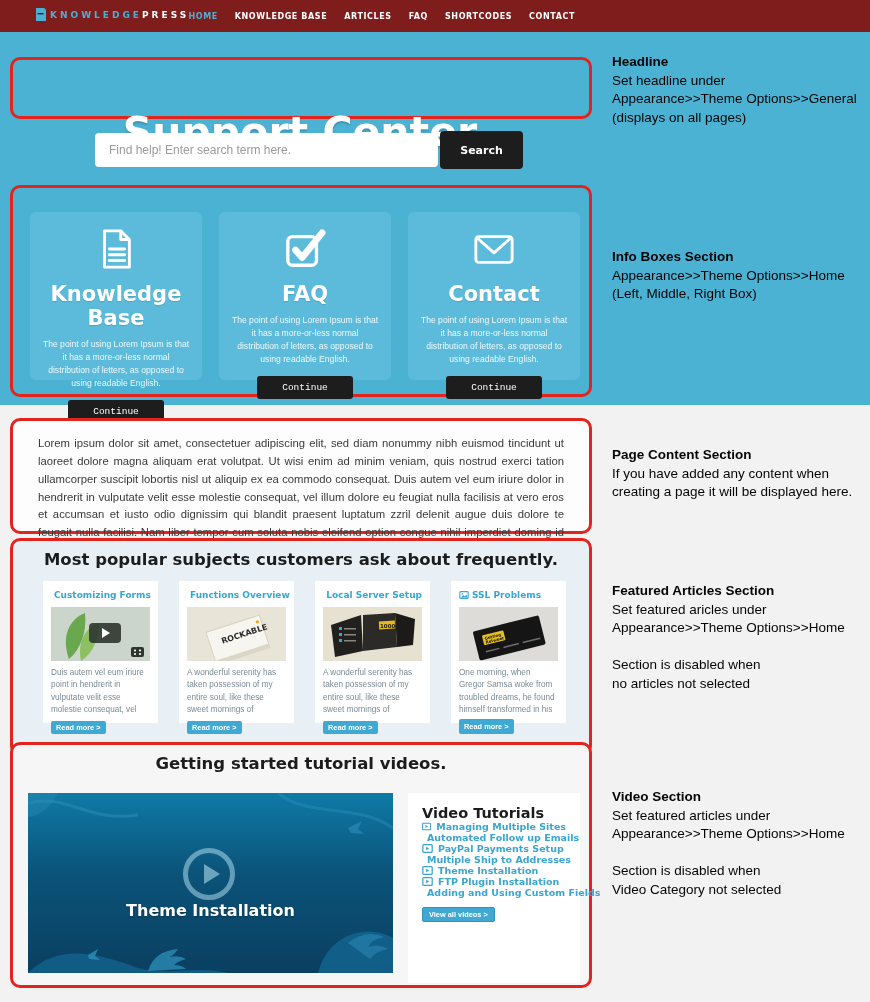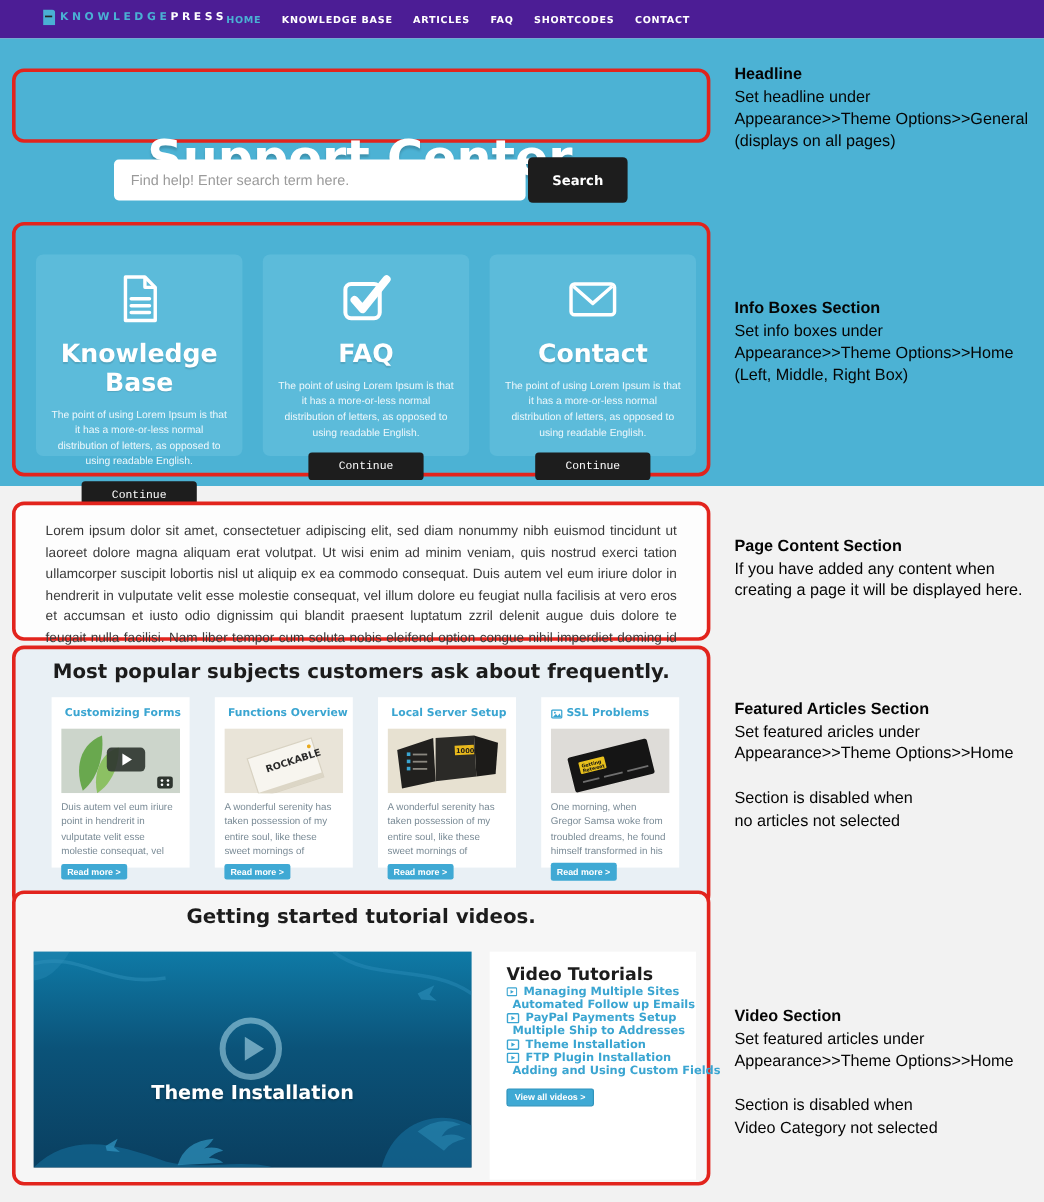--- a/index.html
+++ b/index.html
@@ -3,21 +3,21 @@
 <meta charset="utf-8">
 <style>
   * { margin:0; padding:0; box-sizing:border-box; }
   html,body { width:870px; height:1002px; }
   body {
     position:relative; background:#f2f2f2; overflow:hidden;
     font-family:"Liberation Sans", sans-serif;
   }
 
   
-  .navbar { position:absolute; top:0; left:0; width:870px; height:32px; background:#4c1d95; }
+  .navbar { position:absolute; top:0; left:0; width:870px; height:32px; background:#7f1d1d; }
   .logo { position:absolute; left:35px; top:8px; display:flex; align-items:center; gap:4px; cursor:pointer; }
   .logo-text { font-family:"DejaVu Sans", sans-serif; font-weight:bold; font-size:9px; letter-spacing:3px; }
   .logo-kn { color:#4ab0d4; }
   .logo-pr { color:#ffffff; }
   .menu { position:absolute; right:295px; top:0; height:32px; display:flex; align-items:center; gap:17px; }
   .menu-item { font-family:"DejaVu Sans", sans-serif; font-weight:bold; font-size:8px; letter-spacing:.6px; color:#fff; cursor:pointer; white-space:nowrap; }
   .menu-item.active { color:#4ab0d4; }
 
   
   .hero { position:absolute; top:32px; left:0; width:870px; height:373px; background:#4cb2d4; }
@@ -345,40 +345,39 @@
 
 <div class="annotation" style="top:53px;">
   <div class="ann-title">Headline</div>
   <div class="ann-line">Set headline under</div>
   <div class="ann-line">Appearance&gt;&gt;Theme Options&gt;&gt;General</div>
   <div class="ann-line">(displays on all pages)</div>
 </div>
 
 <div class="annotation" style="top:248px;">
   <div class="ann-title">Info Boxes Section</div>
-  <div class="ann-line">Set info boxes under</div>
   <div class="ann-line">Appearance&gt;&gt;Theme Options&gt;&gt;Home</div>
   <div class="ann-line">(Left, Middle, Right Box)</div>
 </div>
 
 <div class="annotation" style="top:446px;">
   <div class="ann-title">Page Content Section</div>
   <div class="ann-line">If you have added any content when</div>
   <div class="ann-line">creating a page it will be displayed here.</div>
 </div>
 
 <div class="annotation" style="top:582px;">
   <div class="ann-title">Featured Articles Section</div>
   <div class="ann-line">Set featured aricles under</div>
   <div class="ann-line">Appearance&gt;&gt;Theme Options&gt;&gt;Home</div>
   <div class="ann-line"></div>
   <div class="ann-line">Section is disabled when</div>
   <div class="ann-line">no articles not selected</div>
 </div>
 
-<div class="annotation" style="top:838px;">
+<div class="annotation" style="top:788px;">
   <div class="ann-title">Video Section</div>
   <div class="ann-line">Set featured articles under</div>
   <div class="ann-line">Appearance&gt;&gt;Theme Options&gt;&gt;Home</div>
   <div class="ann-line"></div>
   <div class="ann-line">Section is disabled when</div>
   <div class="ann-line">Video Category not selected</div>
 </div>
 
 </body></html>

